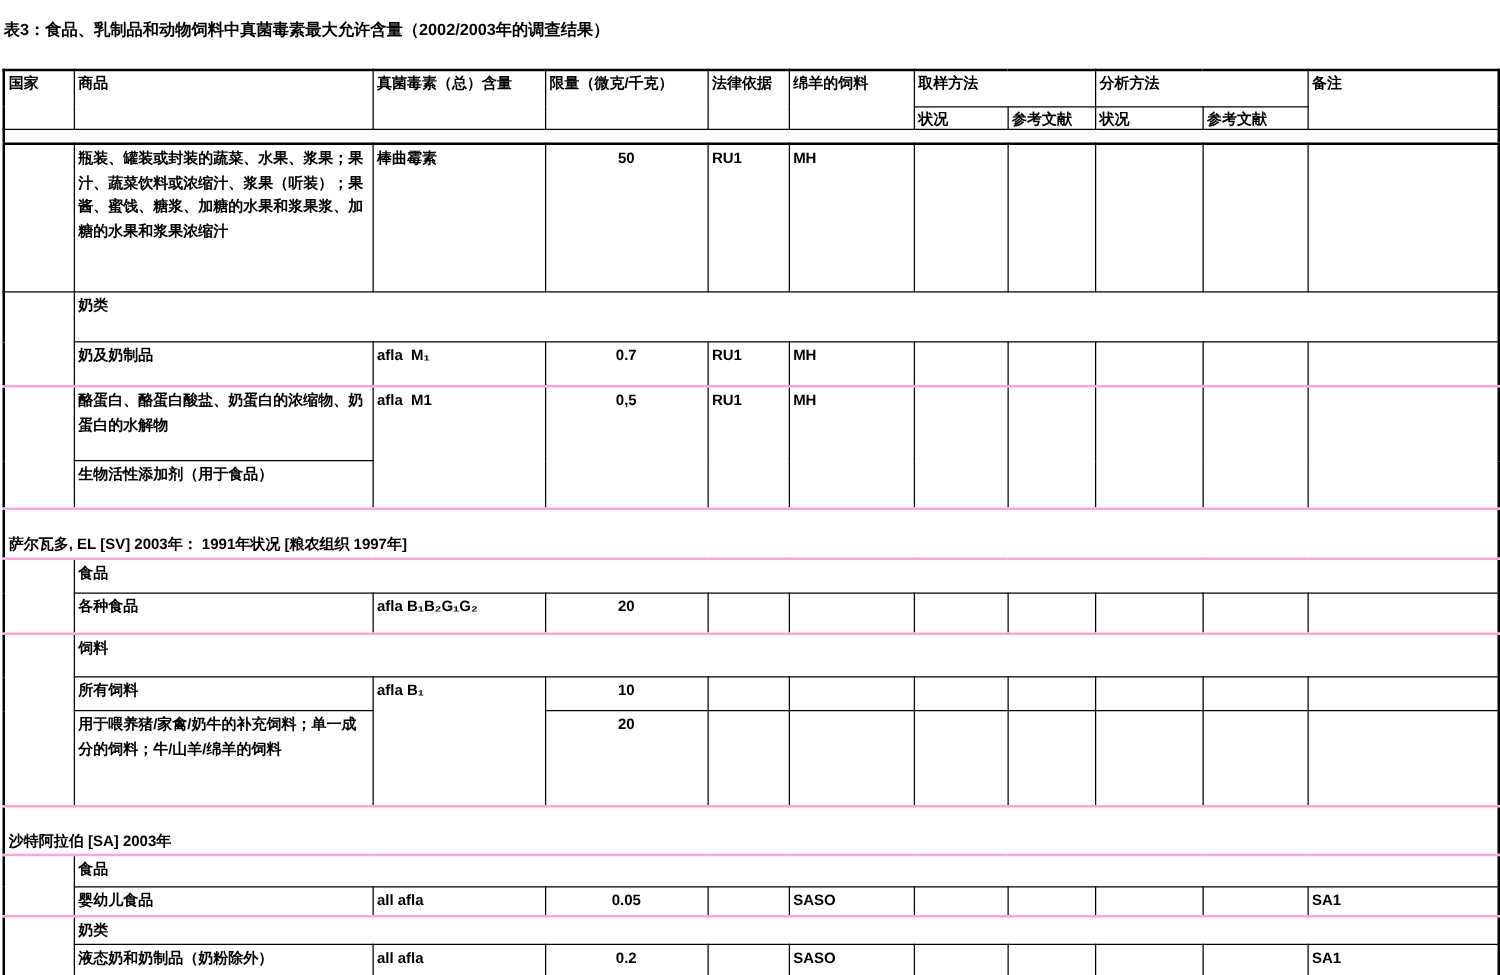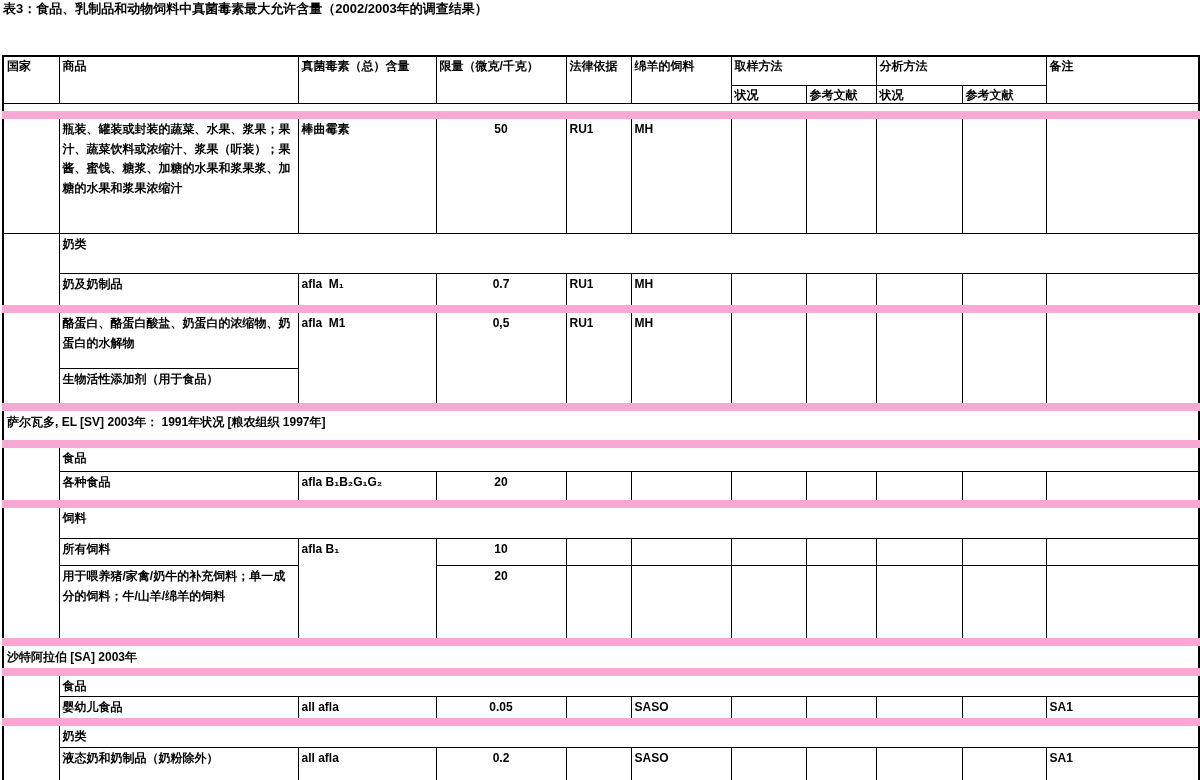--- a/index.html
+++ b/index.html
@@ -1,38 +1,38 @@
 <!DOCTYPE html>
 <html><head>
 <meta charset="utf-8">
 <style>
   html,body{margin:0;padding:0;}
   body{
     width:1200px;height:780px;position:relative;background:#fff;color:#000;
     font-family:"Liberation Sans",sans-serif;font-weight:bold;overflow:hidden;
   }
   .doc-title{
-    position:absolute;left:3px;top:0;font-size:13px;font-weight:bold;white-space:nowrap;
+    position:absolute;left:3px;top:15px;font-size:13px;font-weight:bold;white-space:nowrap;
   }
   table.main{
     position:absolute;left:2px;top:55px;width:1196px;
     border-collapse:collapse;table-layout:fixed;
     border:2px solid #000;
   }
   td,th{
     border:1px solid #000;vertical-align:top;text-align:left;
     padding:1px 3px 0 3px;font-size:12px;font-weight:bold;line-height:1.65;
     overflow:hidden;word-break:break-all;
   }
   th{line-height:1.4;}
   tr.sep td{border-bottom:2px solid #000;}
-  tr.thick td{border-top:8px solid #f9a8d4;}
+  tr.thick td{border-top:2px solid #f9a8d4;}
   td.myco{white-space:pre-wrap;}
   td.num{white-space:nowrap;text-align:center;}
-  tr.sechead td{padding-top:2px;}
+  tr.sechead td{padding-top:18px;}
 </style>
 </head>
 <body>
 
 <div class="doc-title">表3：食品、乳制品和动物饲料中真菌毒素最大允许含量（2002/2003年的调查结果）</div>
 
 <table class="main">
   <colgroup>
     <col style="width:56px">
       <col style="width:239px">

